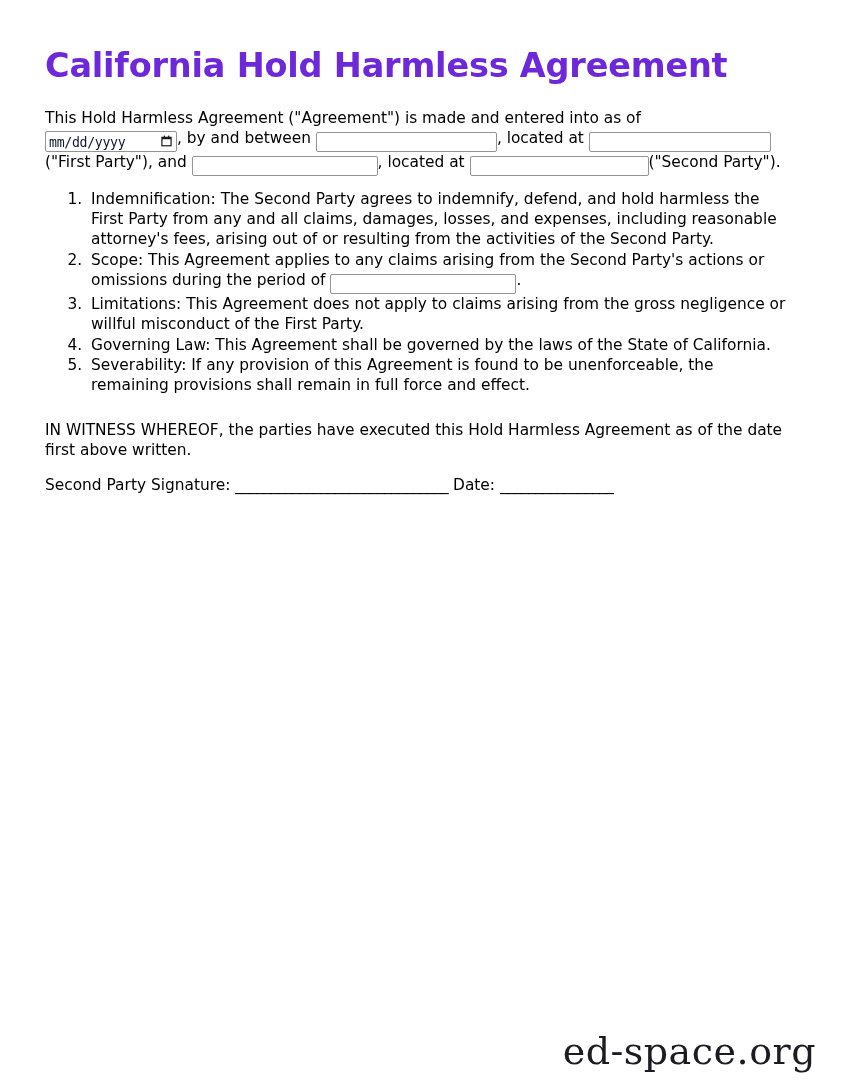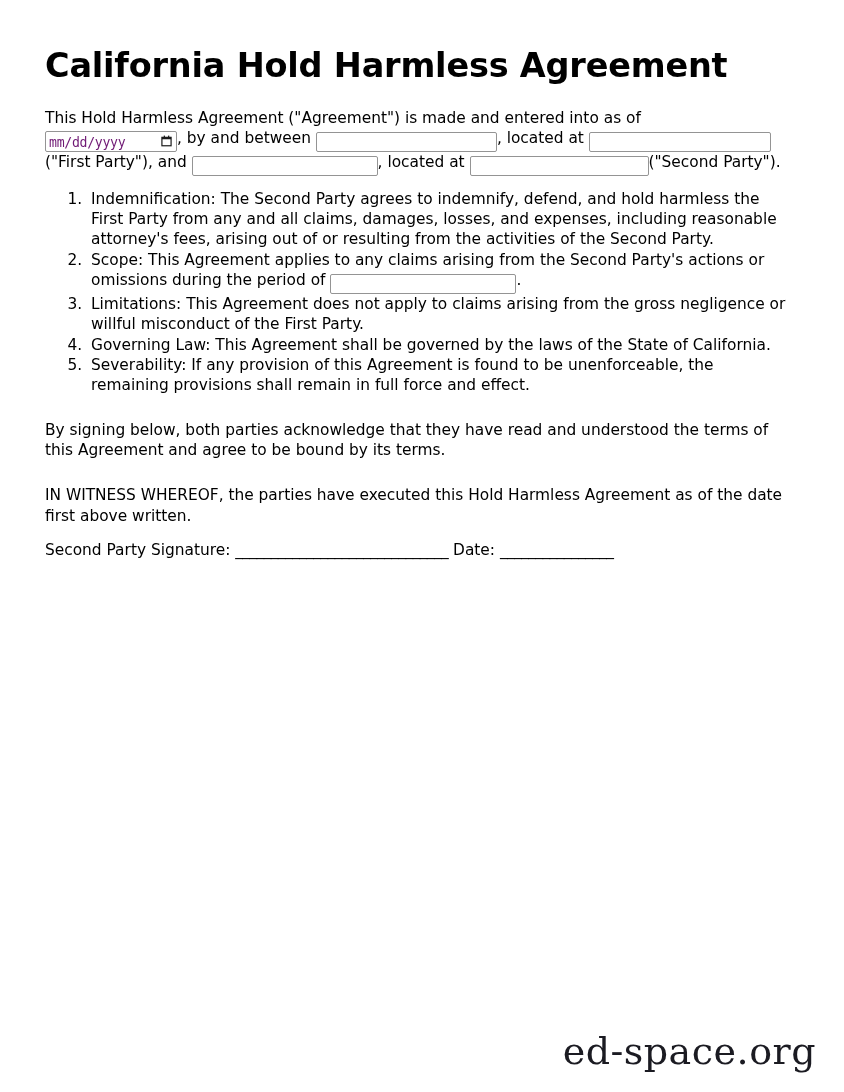--- a/index.html
+++ b/index.html
@@ -25,21 +25,21 @@
     padding: 46px 52px 0 45px;
   }
   h1.doc-title {
     font-family: "DejaVu Sans", sans-serif;
     font-size: 33.5px;
     font-weight: bold;
     letter-spacing: -0.2px;
     margin: 0 0 0 0;
     padding: 0;
     line-height: 1.18;
-    color: #000000;
+    color: #6d28d9;
   }
   p.para {
     font-size: 15.4px;
     line-height: 20.6px;
     margin: 22px 0 0 0;
     color: #000;
     text-align: left;
   }
   p.para.tight {
     margin-top: 24px;
@@ -79,21 +79,21 @@
     padding: 0 3px;
     vertical-align: -4px;
     position: relative;
     box-sizing: content-box;
   }
   .date-text {
     font-family: "DejaVu Sans Mono", monospace;
     font-size: 13.2px;
     line-height: 19px;
     letter-spacing: -0.3px;
-    color: #701a75;
+    color: #0f172a;
     display: inline-block;
   }
   .cal-icon {
     position: absolute;
     right: 4px;
     top: 3px;
     width: 11px;
     height: 12px;
   }
   ol.clauses {
@@ -174,21 +174,20 @@
     <li>
       <b>Governing Law:</b>
       <span>This Agreement shall be governed by the laws of the State of California.</span>
     </li>
     <li>
       <b>Severability:</b>
       <span>If any provision of this Agreement is found to be unenforceable, the remaining provisions shall remain in full force and effect.</span>
     </li>
   </ol>
 
-  <p class="para tight">By signing below, both parties acknowledge that they have read and understood the terms of this Agreement and agree to be bound by its terms.</p>
 
   <p class="para tight">IN WITNESS WHEREOF, the parties have executed this Hold Harmless Agreement as of the date first above written.</p>
 
 
   <p class="sig-line second">
     <span>Second Party Signature:</span>
     <span class="rule">______________________________</span>
     <span>Date:</span>
     <span class="rule">________________</span>
   </p>

